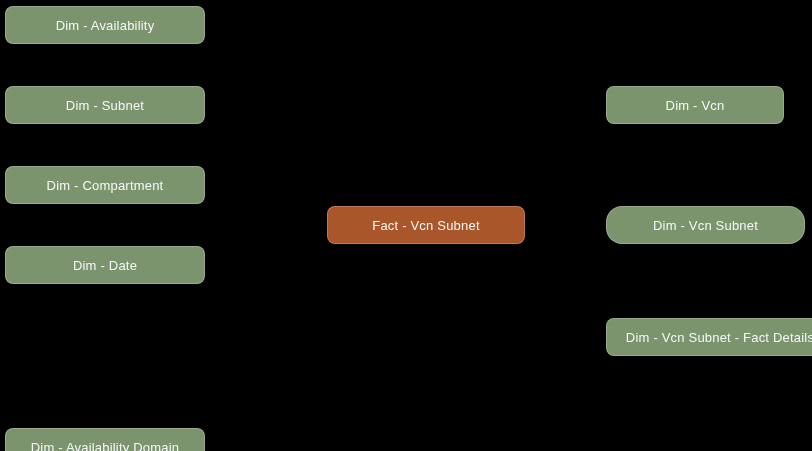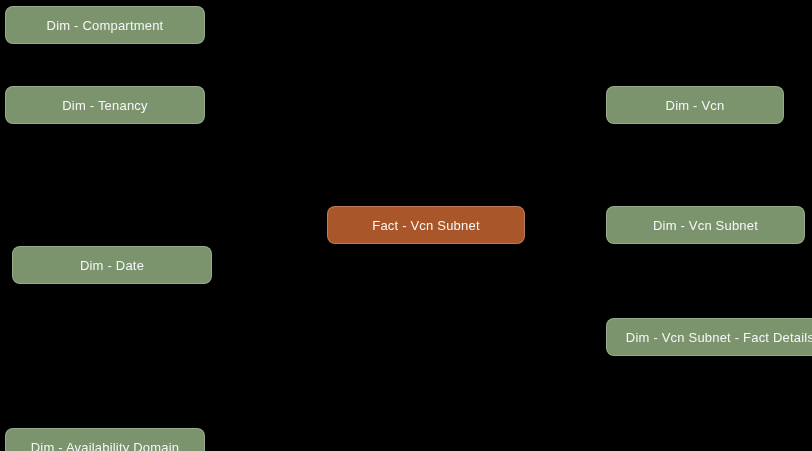--- a/index.html
+++ b/index.html
@@ -32,39 +32,40 @@
     white-space: nowrap;
     text-align: center;
   }
   .dim  { background: #7b946e; }
   .fact { background: #a9572a; }
 
   
   .l0 { left: 5px; top: 6px;   }
   .l1 { left: 5px; top: 86px;  }
   .l2 { left: 5px; top: 166px; }
-  .l3 { left: 12px; top: 246px; }
+  .l3 { left: 5px; top: 246px; }
   .l4 { left: 5px; top: 326px; }
   .l5 { left: 5px; top: 428px; }
 
   
   .c0 { left: 327px; top: 206px; width: 198px; }
 
   
   .r0 { left: 606px; top: 86px;  width: 178px; }
-  .r1 { left: 606px; top: 206px; width: 199px; }
+  .r1 { left: 606px; top: 206px; width: 199px; border-radius: 16px; }
   .r2 { left: 606px; top: 318px; width: 228px; }
 </style>
 </head>
 <body>
 
 <div class="canvas">
 
-  <div class="node dim l0">Dim - Compartment</div>
-  <div class="node dim l1">Dim - Tenancy</div>
+  <div class="node dim l0">Dim - Availability</div>
+  <div class="node dim l1">Dim - Subnet</div>
+  <div class="node dim l2">Dim - Compartment</div>
   <div class="node dim l3">Dim - Date</div>
   <div class="node dim l5">Dim - Availability Domain</div>
 
   <div class="node fact c0">Fact - Vcn Subnet</div>
 
   <div class="node dim r0">Dim - Vcn</div>
   <div class="node dim r1">Dim - Vcn Subnet</div>
   <div class="node dim r2">Dim - Vcn Subnet - Fact Details</div>
 
 </div>

